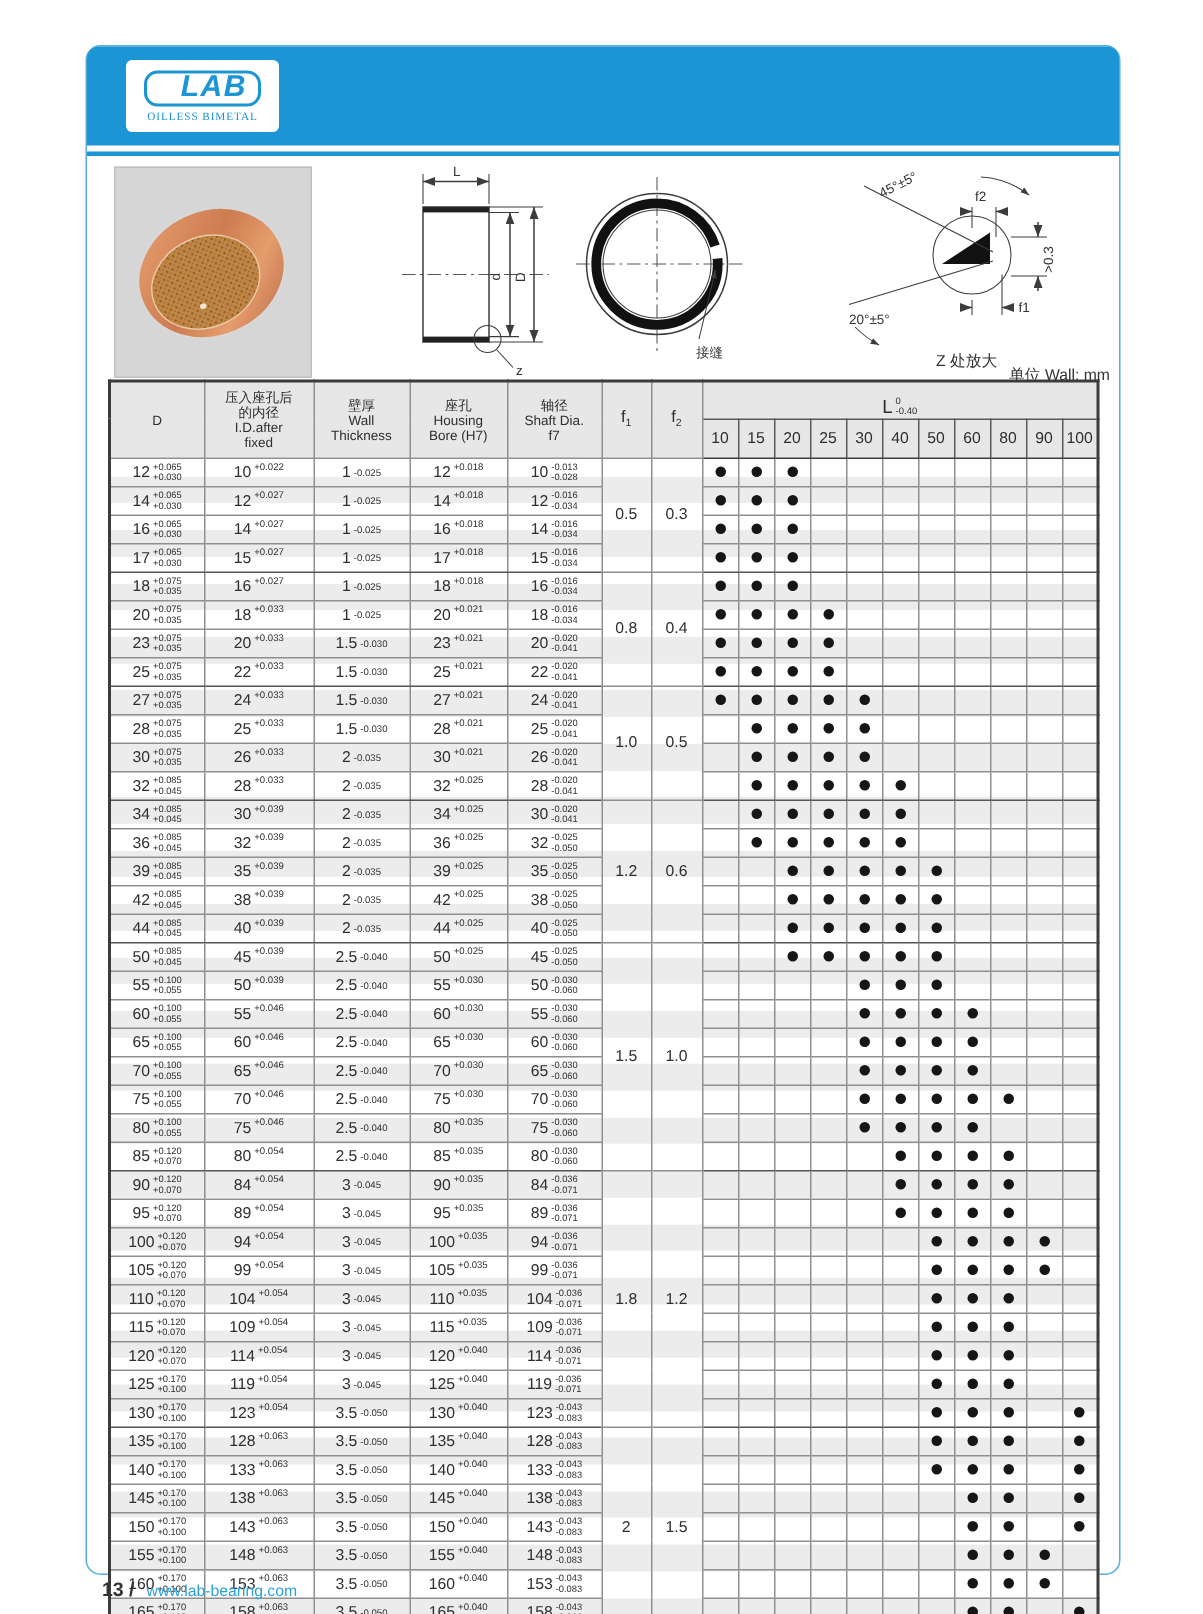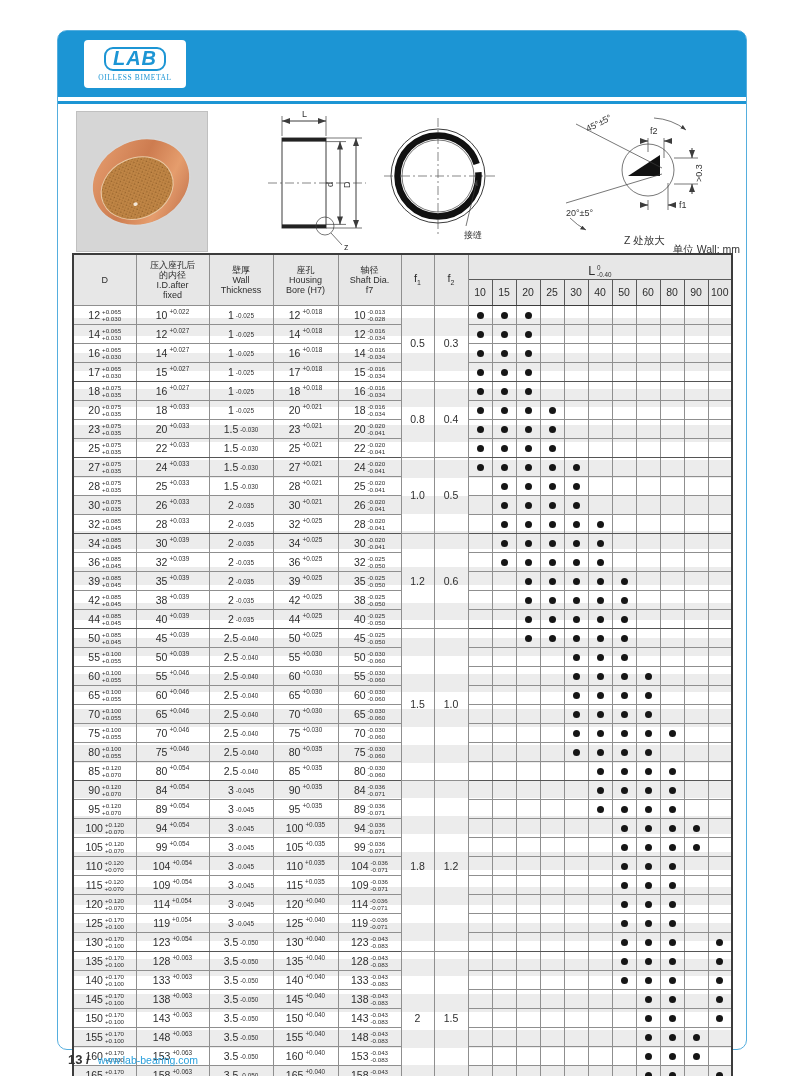--- a/index.html
+++ b/index.html
@@ -1,21 +1,21 @@
 <!DOCTYPE html>
 <html><head>
 <meta charset="utf-8">
 <style>
   html,body{margin:0;padding:0;background:#fff;}
   .page{position:relative;width:802px;height:1076px;background:#fff;font-family:"Liberation Sans",sans-serif;color:#2e2e2e;overflow:hidden;}
   .frame{position:absolute;left:57px;top:30px;width:688px;height:1018px;border:1.5px solid #55aede;border-radius:10px;background:#fff;}
   
   .hdr{position:relative;height:66px;background:#1c95d4;border-radius:8px 8px 0 0;}
   .logo-box{position:absolute;left:26px;top:9px;width:102px;height:48px;background:#fff;border-radius:4px;display:flex;flex-direction:column;align-items:center;justify-content:center;}
-  .logo-mark{font-weight:bold;font-size:20px;line-height:0.95;color:#1c95d4;border:2.5px solid #1c95d4;border-radius:9px;padding:0 7px 1px 7px;letter-spacing:1px;font-style:italic;}
+  .logo-mark{font-weight:bold;font-size:20px;line-height:0.95;color:#1c95d4;border:2.5px solid #1c95d4;border-radius:9px;padding:0 7px 1px 22px;letter-spacing:1px;font-style:italic;}
   .logo-sub{font-family:"Liberation Serif",serif;font-size:7.5px;color:#1c95d4;letter-spacing:0.6px;margin-top:2px;white-space:nowrap;}
   .titles{position:absolute;right:18px;top:11px;text-align:right;color:#fff;font-weight:bold;}
   .title-cn{font-size:17px;letter-spacing:1.5px;}
   .title-en{font-size:18px;letter-spacing:2px;margin-top:2px;}
   .hdr-rule{height:3px;background:#1c95d4;margin-top:4px;}
   
   .drawings{position:relative;height:145px;margin-top:4px;}
   .photo{position:absolute;left:18px;top:3px;width:130px;height:139px;background:#d6d6d6;border:1px solid #c0c0c0;}
   .svg-side{position:absolute;left:196px;top:0px;}
   .svg-front{position:absolute;left:322px;top:4px;}

